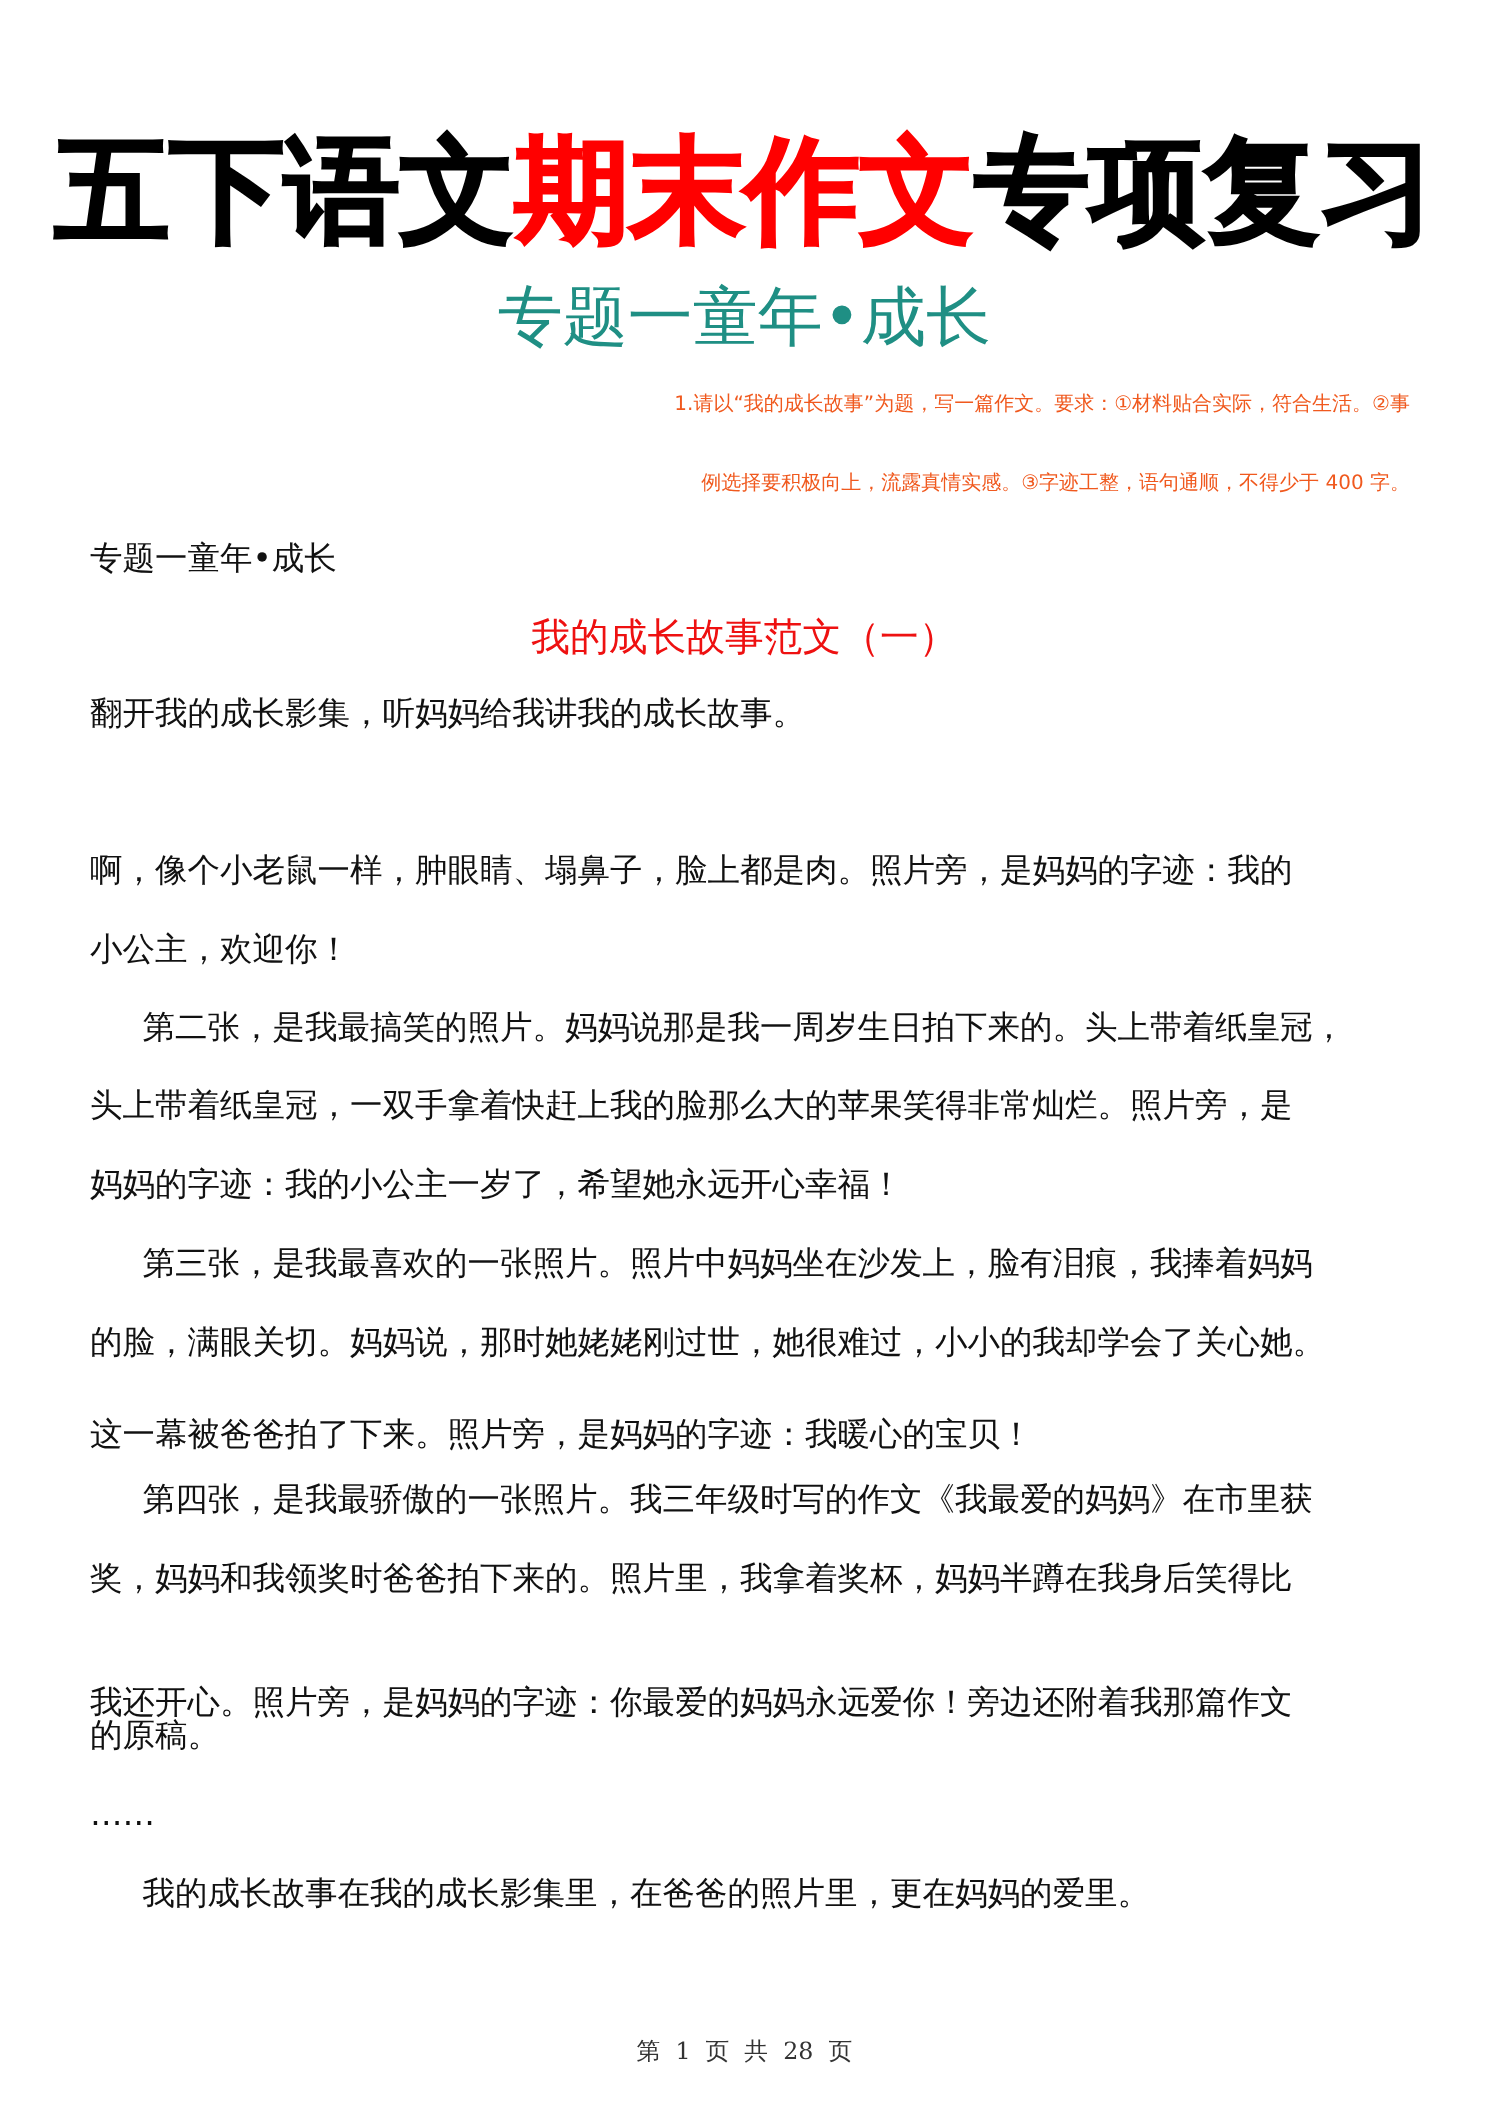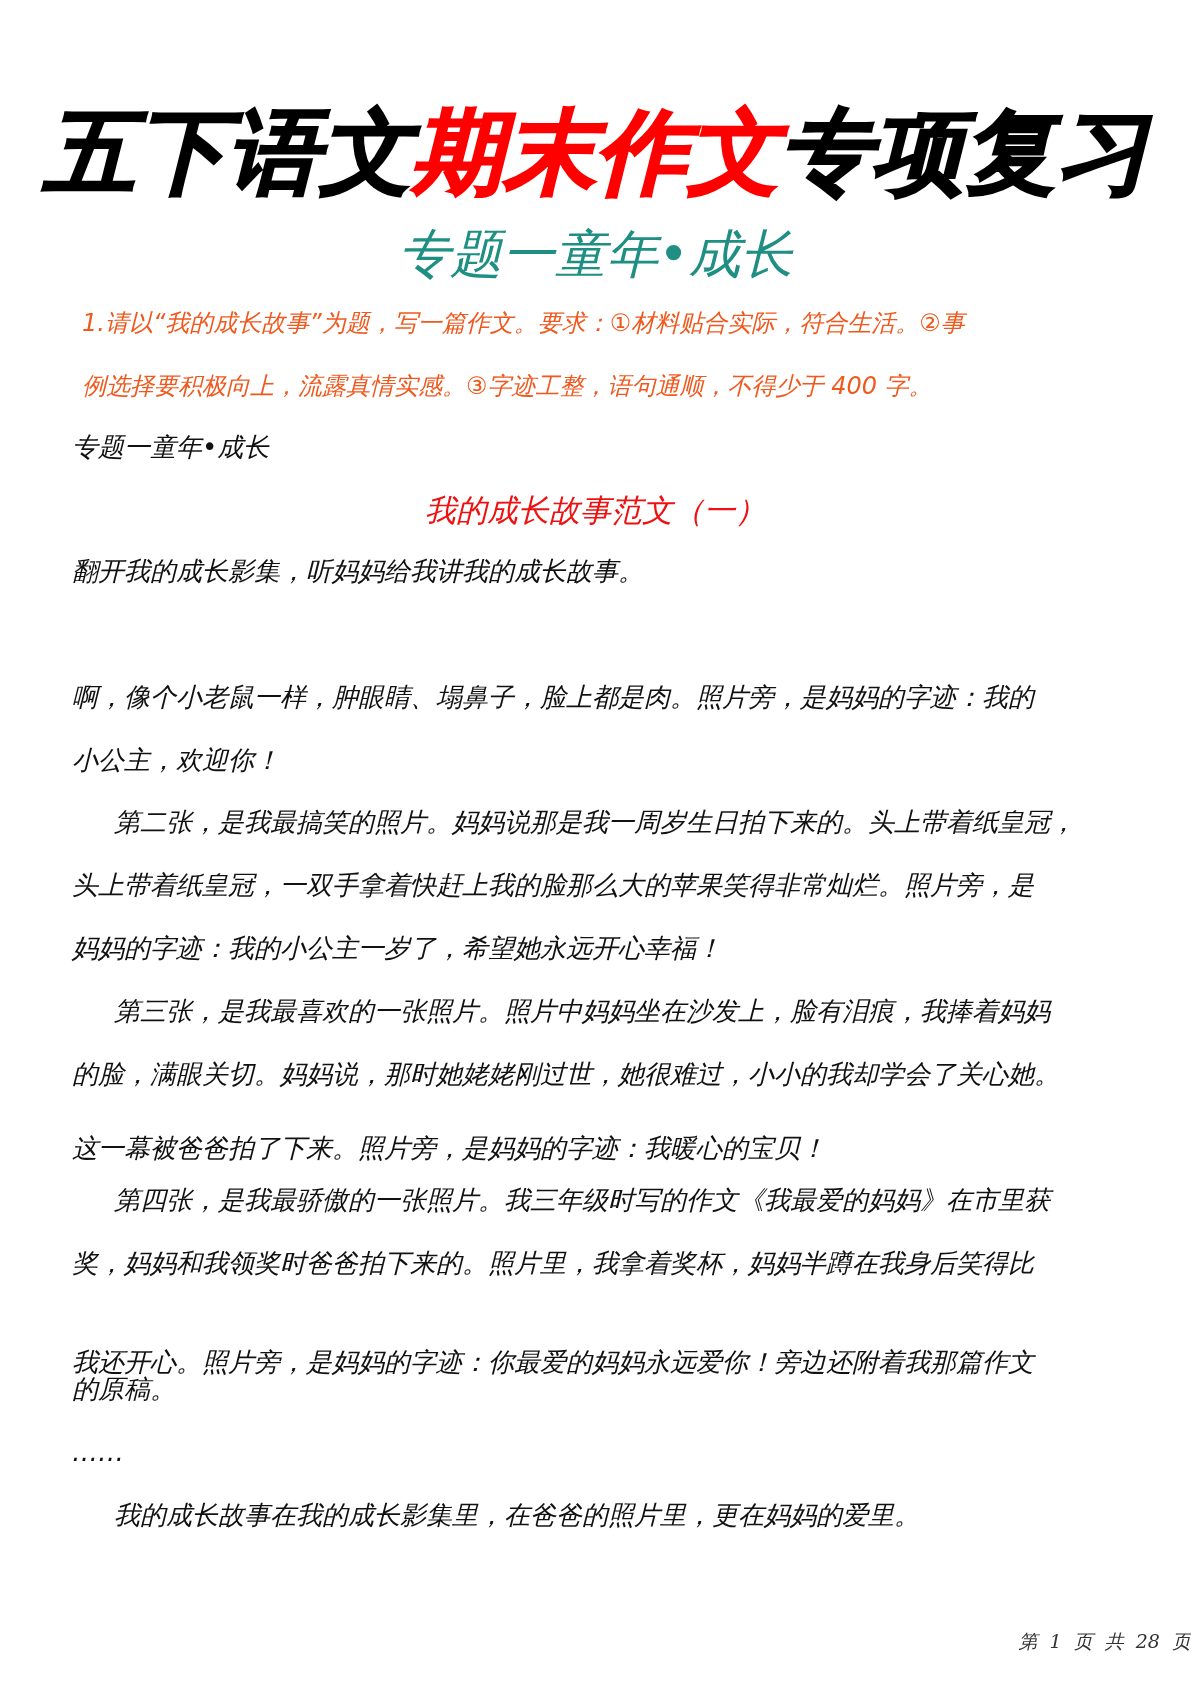--- a/index.html
+++ b/index.html
@@ -14,21 +14,20 @@
       overflow: hidden;
       font-family: "DejaVu Sans", "Liberation Sans", sans-serif;
       color: #111111;
     }
     .page {
       position: absolute;
       left: 0; top: 0;
       width: 1191px;
       height: 1348px;
       background: #ffffff;
-      font-style: italic;
     }
     .main-title {
       position: absolute;
       left: 0;
       top: 98px;
       width: 1191px;
       text-align: center;
       font-size: 92px;
       line-height: 110px;
       font-weight: 900;
@@ -47,26 +46,27 @@
       text-align: center;
       font-family: "DejaVu Serif", "Liberation Serif", serif;
       font-size: 52px;
       line-height: 64px;
       color: #1f8f84;
       white-space: nowrap;
     }
 
     .requirement {
       position: absolute;
-      left: 82px;
+      left: 72px;
       width: 1056px;
-      font-size: 24px;
+      font-size: 16px;
       line-height: 40px;
       color: #f0591e;
       white-space: nowrap;
+      text-align: right;
     }
 
     .topic-label {
       position: absolute;
       left: 72px;
       top: 427px;
       font-size: 26px;
       line-height: 40px;
       color: #111111;
       white-space: nowrap;
@@ -93,21 +93,21 @@
       color: #111111;
       white-space: nowrap;
     }
     .body-line.indent { left: 114px; }
 
     .page-footer {
       position: absolute;
       left: 0;
       top: 1628px;
       width: 1191px;
-      text-align: right;
+      text-align: center;
       font-family: "DejaVu Serif", "Liberation Serif", serif;
       font-size: 19px;
       line-height: 26px;
       color: #333333;
       white-space: pre;
       word-spacing: 6px;
     }
   </style>
 </head>
 <body>

